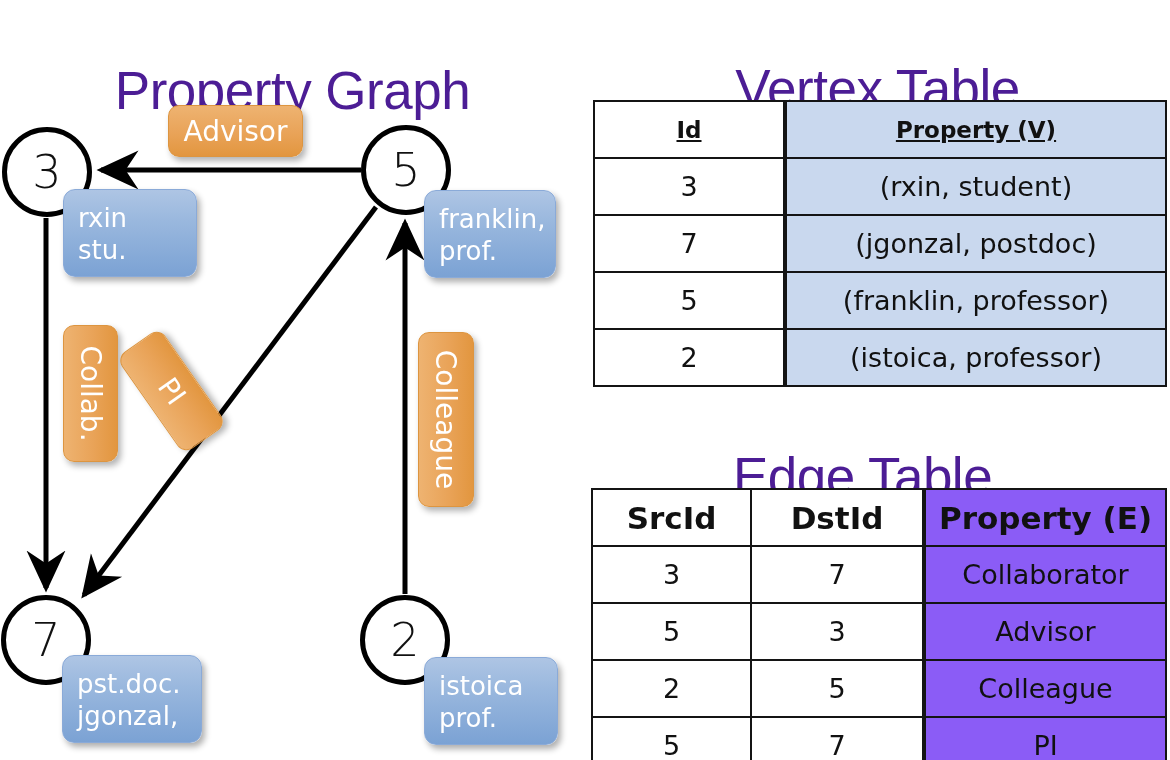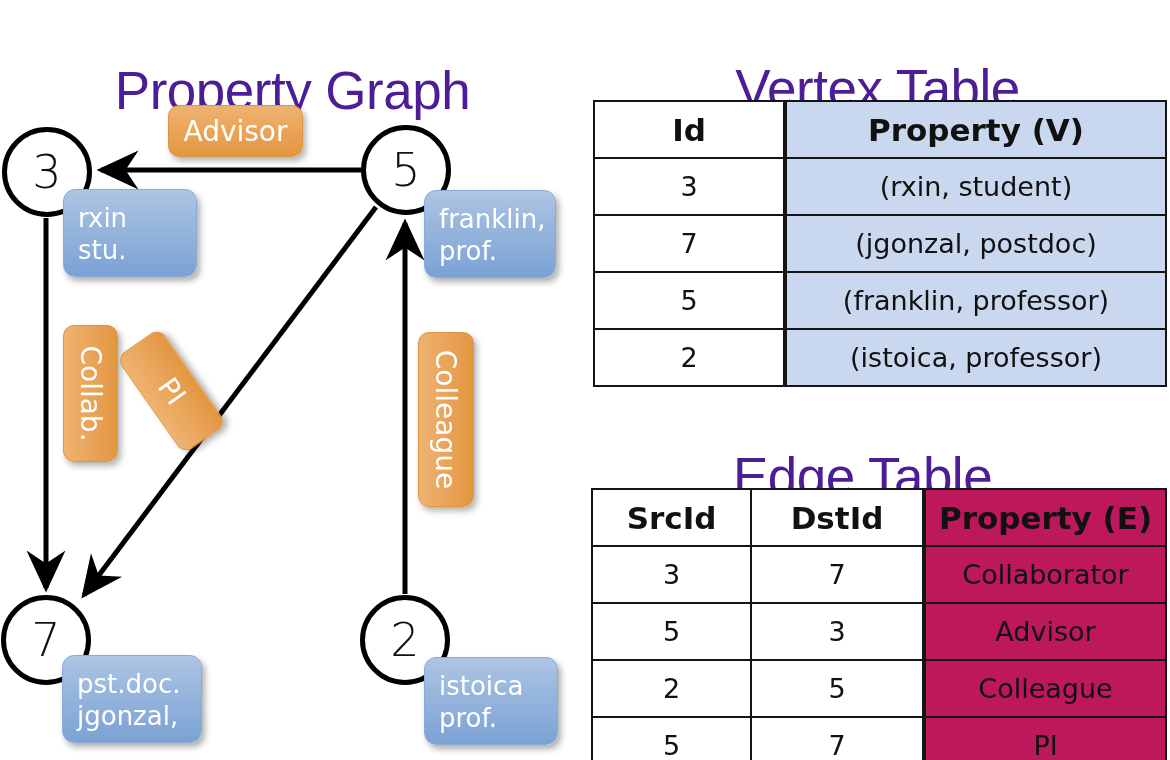--- a/index.html
+++ b/index.html
@@ -105,24 +105,24 @@
     text-align:center;
     font-weight:400;
     color:#111;
     padding:0;
     height:55px;
     vertical-align:middle;
   }
   .data-table th{font-weight:700;}
   .cell-white{background:#ffffff;}
   .cell-blue{background:#c9d8ee;}
-  .cell-orange{background:#be185d;}
+  .cell-orange{background:#8b5cf6;}
 
   #vertex-table{left:593px;top:100px;width:574px;}
-  #vertex-table th{font-size:31px;}
+  #vertex-table th{font-size:23px;text-decoration:underline;}
   #vertex-table td{font-size:27px;}
   #vertex-table .col-id{width:188px;}
 
   #edge-table{left:591px;top:488px;width:576px;}
   #edge-table th{font-size:31px;}
   #edge-table td{font-size:27px;}
   #edge-table .col-src{width:157px;}
   #edge-table .col-dst{width:170px;}
 
   

